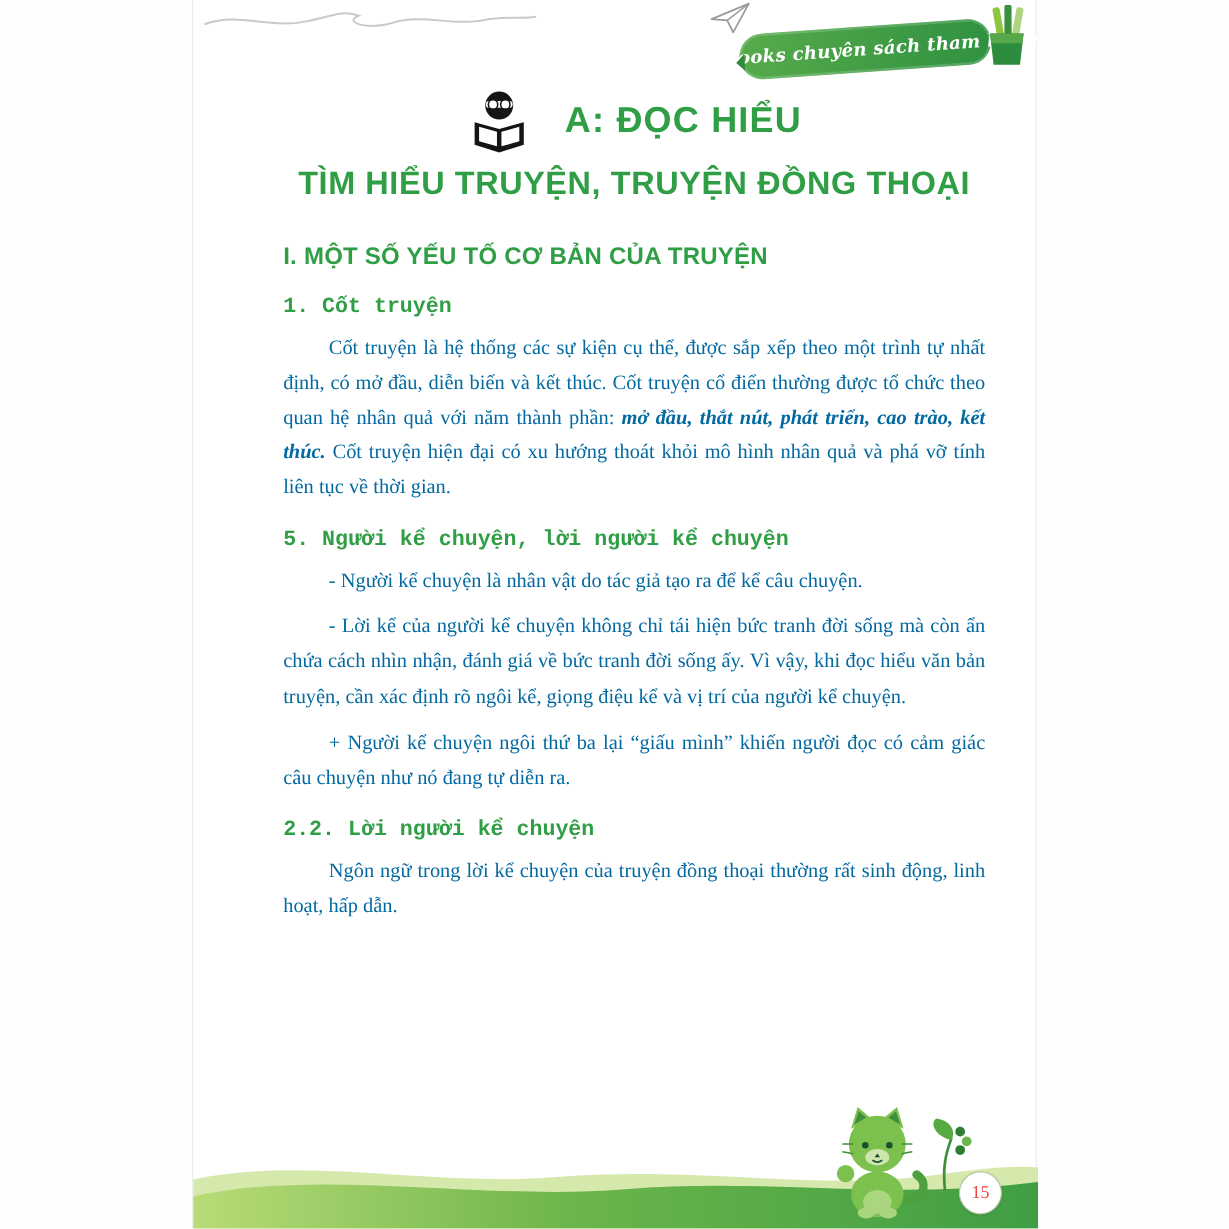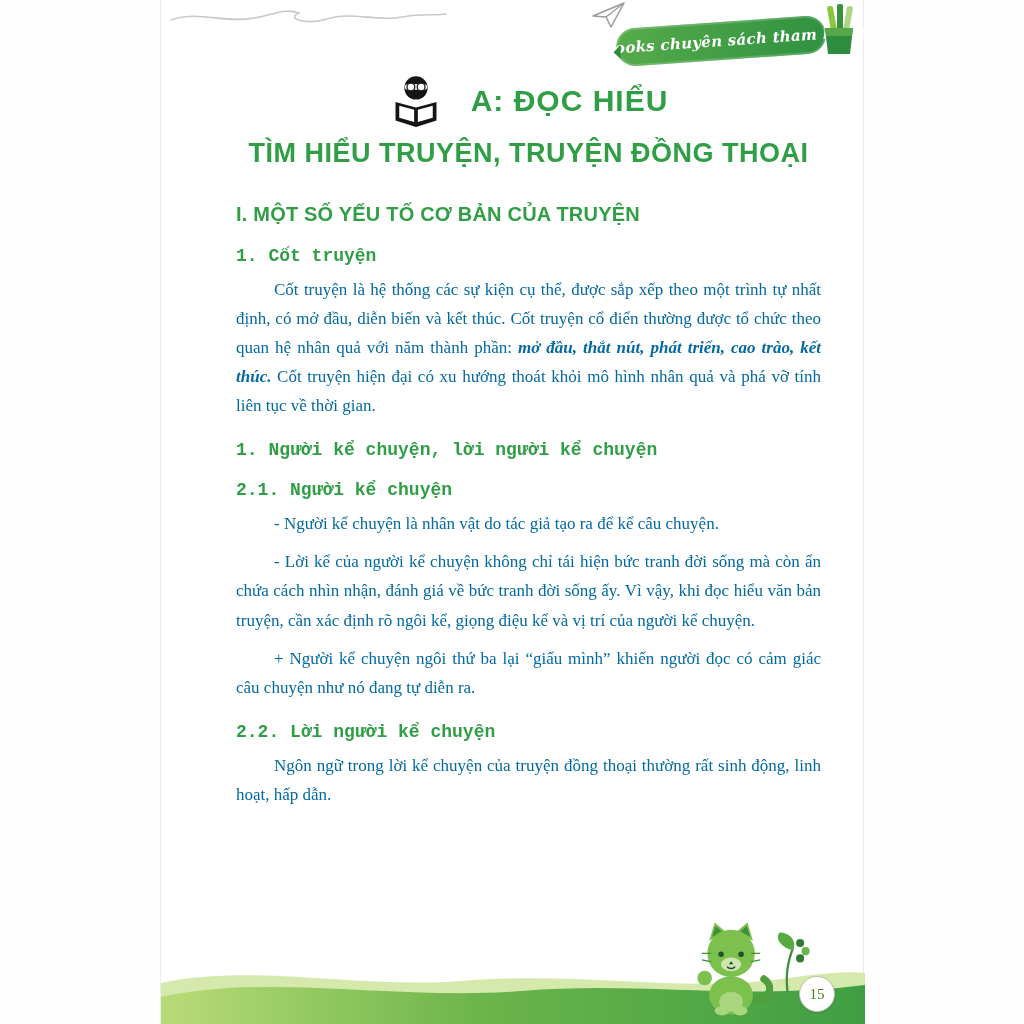--- a/index.html
+++ b/index.html
@@ -59,21 +59,21 @@
   .bi { font-weight:bold; font-style:italic; }
 
   
   .footer-wave { position:absolute; left:0; bottom:0; width:704px; height:75px; }
   .cat { position:absolute; right:90px; bottom:8px; width:82px; height:96px; }
   .leaf { position:absolute; right:52px; bottom:30px; width:38px; height:64px; }
   .page-badge {
     position:absolute; right:28px; bottom:12px; width:36px; height:36px;
     background:#ffffff; border:1px solid #b9c4aa; border-radius:50%;
     display:flex; align-items:center; justify-content:center;
-    font-size:15px; color:#4d7c0f; box-shadow:0 1px 2px rgba(0,0,0,.12);
+    font-size:15px; color:#ef4444; box-shadow:0 1px 2px rgba(0,0,0,.12);
   }
 </style>
 </head>
 <body>
 
 <div class="canvas">
   <div class="page">
 
     <svg class="squiggle" viewBox="0 0 280 22">
       <path d="M2 14 C 30 4 55 18 85 12 C 108 8 114 2 130 7 C 116 13 138 19 158 13 C 183 5 208 16 233 11 C 254 7 268 10 277 8" fill="none" stroke="#c9c9c9" stroke-width="1.6" stroke-linecap="round"></path>
@@ -110,22 +110,21 @@
         </svg>
         <span class="title-main">A: ĐỌC HIỂU</span>
       </div>
       <div class="title-sub">TÌM HIỂU TRUYỆN, TRUYỆN ĐỒNG THOẠI</div>
 
       <h2 class="section-heading">I. MỘT SỐ YẾU TỐ CƠ BẢN CỦA TRUYỆN</h2>
 
       <h3 class="sub-heading">1. Cốt truyện</h3>
       <p class="para"><span>Cốt truyện là hệ thống các sự kiện cụ thể, được sắp xếp theo một trình tự nhất định, có mở đầu, diễn biến và kết thúc. Cốt truyện cổ điển thường được tổ chức theo quan hệ nhân quả với năm thành phần: </span><em class="bi">mở đầu, thắt nút, phát triển, cao trào, kết thúc.</em><span> Cốt truyện hiện đại có xu hướng thoát khỏi mô hình nhân quả và phá vỡ tính liên tục về thời gian.</span></p>
 
-      <h3 class="sub-heading">1. Người kể chuyện, lời người kể chuyện</h3>
-      <h3 class="sub-heading">2.1. Người kể chuyện</h3>
+      <h3 class="sub-heading">5. Người kể chuyện, lời người kể chuyện</h3>
       <p class="para">- Người kể chuyện là nhân vật do tác giả tạo ra để kể câu chuyện.</p>
       <p class="para">- Lời kể của người kể chuyện không chỉ tái hiện bức tranh đời sống mà còn ẩn chứa cách nhìn nhận, đánh giá về bức tranh đời sống ấy. Vì vậy, khi đọc hiểu văn bản truyện, cần xác định rõ ngôi kể, giọng điệu kể và vị trí của người kể chuyện.</p>
       <p class="para">+ Người kể chuyện ngôi thứ ba lại “giấu mình” khiến người đọc có cảm giác câu chuyện như nó đang tự diễn ra.</p>
 
       <h3 class="sub-heading">2.2. Lời người kể chuyện</h3>
       <p class="para">Ngôn ngữ trong lời kể chuyện của truyện đồng thoại thường rất sinh động, linh hoạt, hấp dẫn.</p>
     </div>
 
     <svg class="footer-wave" viewBox="0 0 704 75" preserveAspectRatio="none">
       <defs>

